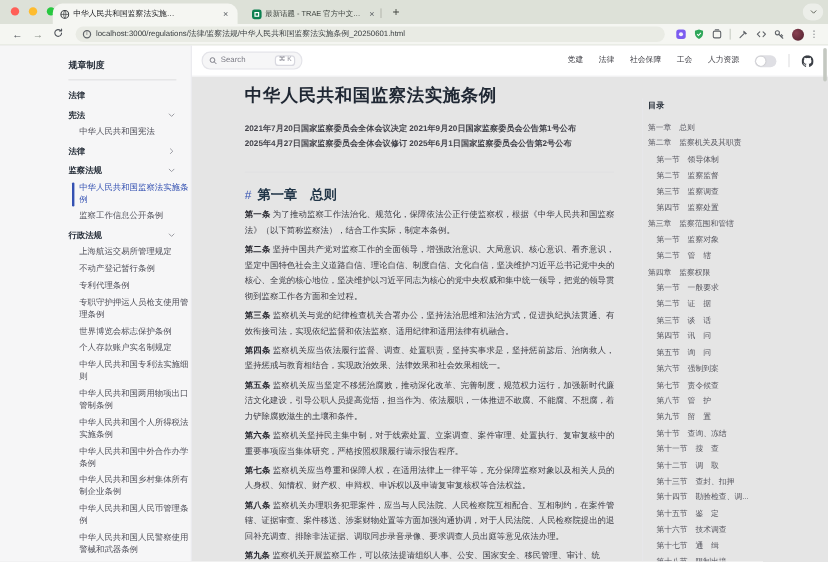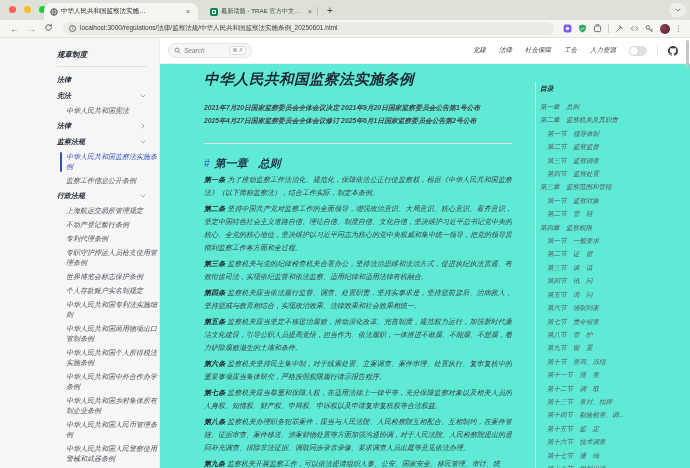--- a/index.html
+++ b/index.html
@@ -35,21 +35,21 @@
   .info-badge{width:7px;height:7px;border-radius:50%;border:1px solid #5f6368;color:#5f6368;font-size:5px;
               line-height:5px;text-align:center;flex:none;margin-right:4px;box-sizing:border-box;}
   .url-text{font-size:6.5px;color:#3c4043;white-space:nowrap;overflow:hidden;}
   .ext{flex:none;margin:0 2.5px;display:flex;align-items:center;justify-content:center;width:10px;height:10px;}
   .tb-sep{width:1px;height:9px;background:#ccd0c7;margin:0 3px;flex:none;}
   .avatar{width:10px;height:10px;border-radius:50%;flex:none;margin:0 3px;
           background:radial-gradient(circle at 35% 35%,#8a4152,#4e1f2c);}
   .menu-dots{font-size:7.5px;color:#50545b;margin:0 2px;flex:none;line-height:10px;}
   .win-scrollbar{position:absolute;right:1px;top:40px;width:3px;height:28px;background:#c4c8c1;border-radius:2px;}
   
-  .page{position:absolute;top:38px;left:0;width:690px;height:430px;display:flex;background:#5eead4;font-style:italic;}
+  .page{position:absolute;top:38px;left:0;width:690px;height:430px;display:flex;background:#e5e5e5;}
   .sidebar{width:160px;flex:none;background:var(--sidebar_bg,#f6f6f7);border-right:1px solid #ebebef;
            box-sizing:border-box;padding:8px 0 0 57px;overflow:hidden;}
   .sidebar-title{font-size:7.5px;font-weight:bold;color:#28303b;padding:4px 0 6px;}
   .sidebar-hr{height:1px;background:#e2e2e3;margin:0 12px 5px 0;}
   .sb-section-label{font-size:7px;font-weight:bold;color:#28303b;padding:3px 0;}
   .sb-group-row{display:flex;align-items:center;padding:3px 0;}
   .sb-group-label{font-size:7px;font-weight:bold;color:#28303b;flex:1;}
   .sb-chev{margin-right:12px;display:flex;}
   .sb-chev svg.down{transform:rotate(90deg);}
   .sb-item{font-size:7px;color:#50505a;padding:2px 2px 2px 9px;line-height:10px;position:relative;}

